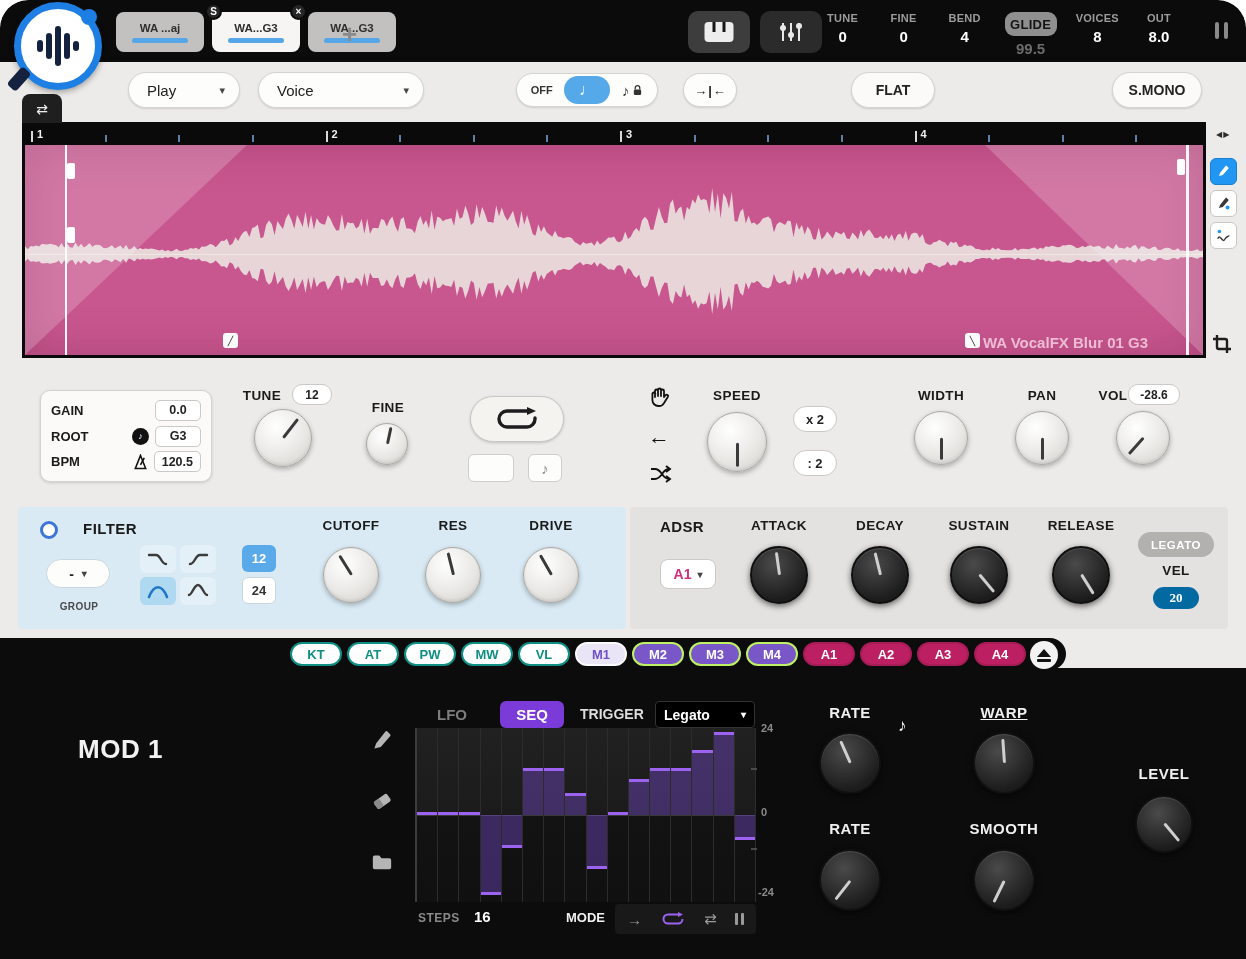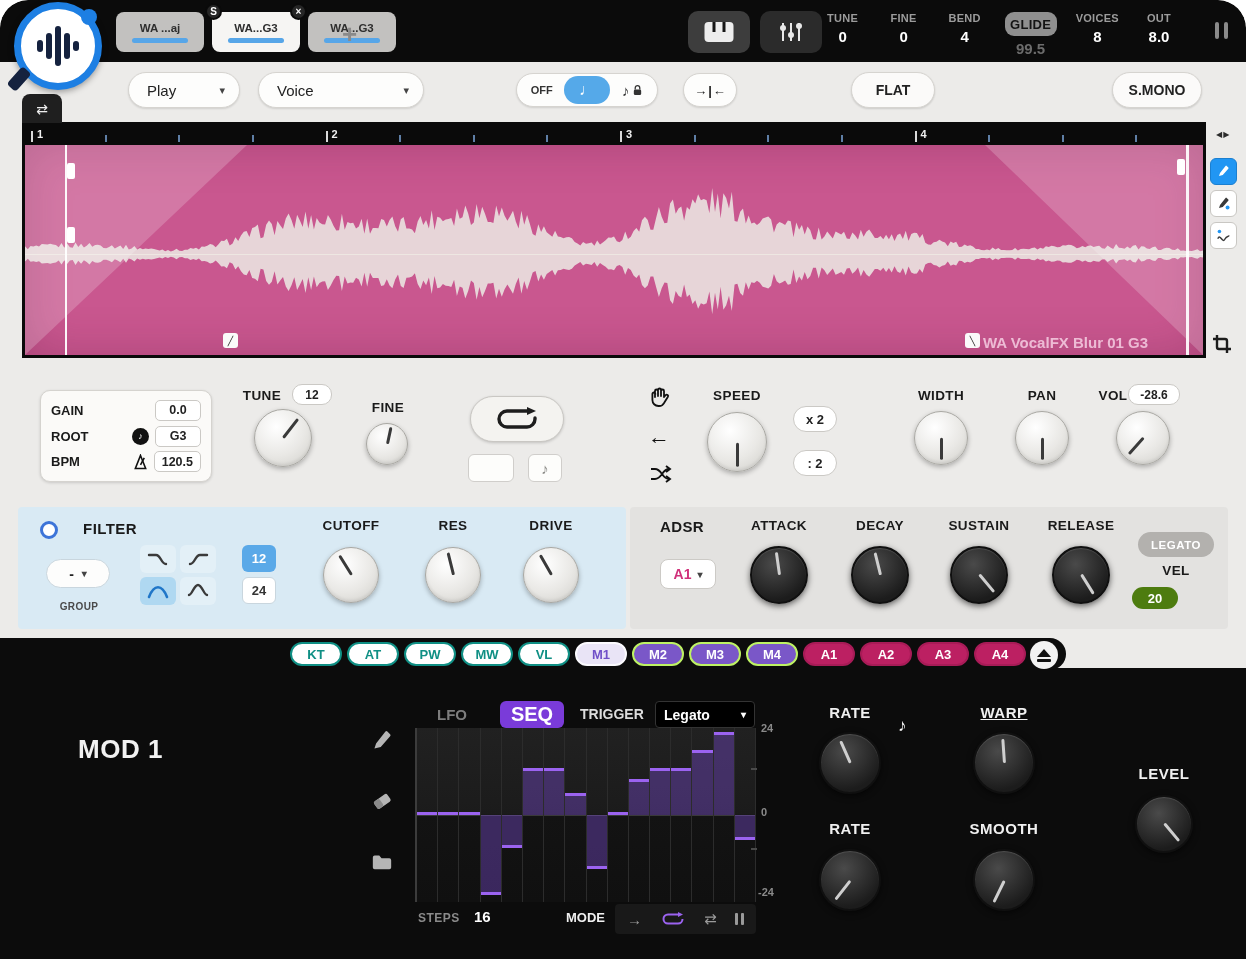--- a/index.html
+++ b/index.html
@@ -145,22 +145,22 @@
   .slope-chip{position:absolute;width:34px;height:27px;border-radius:6px;display:flex;align-items:center;
               justify-content:center;font-size:13px;font-weight:bold;cursor:pointer;}
   .slope-chip.on{background:#5AA9E8;color:#fff;}
   .slope-chip.off{background:#FFFFFF;color:#333;border:1px solid #C9D6DE;}
   .a1-dd{position:absolute;left:30px;top:52px;width:56px;height:30px;background:#FFFFFF;border:1px solid #CCCAC6;
          border-radius:8px;display:flex;align-items:center;justify-content:center;gap:6px;cursor:pointer;
          font-size:14px;font-weight:bold;color:#D0307A;}
   .legato-pill{position:absolute;left:508px;top:25px;width:76px;height:25px;border-radius:13px;background:#B3B1AE;
                color:#fff;font-size:11.5px;font-weight:bold;letter-spacing:.5px;display:flex;align-items:center;
                justify-content:center;cursor:pointer;border:none;font-family:inherit;}
-  .vel-chip{position:absolute;left:502px;top:80px;width:46px;height:22px;border-radius:11px;background:#4d7c0f;
-            color:#fff;font-size:13px;font-weight:bold;display:flex;align-items:center;justify-content:center;}
+  .vel-chip{position:absolute;left:523px;top:80px;width:46px;height:22px;border-radius:11px;background:#0369a1;
+            color:#fff;font-size:13px;font-weight:bold;display:flex;align-items:center;justify-content:center;font-family:Liberation Serif, serif;}
 
   
   .mod-bar{position:absolute;left:0;top:638px;width:1066px;height:32px;background:#0C0C0C;
            border-radius:0 16px 16px 0;z-index:5;}
   .pill-row{position:absolute;left:290px;top:4px;display:flex;gap:5px;}
   .pill{width:52px;height:24px;border-radius:12px;display:flex;align-items:center;justify-content:center;
         font-size:13px;font-weight:bold;cursor:pointer;}
   .pill.source{background:#FFFFFF;border:2px solid #0F8F84;color:#0F8F84;}
   .pill.mod{background:#7A57C8;border:2px solid #bef264;color:#FFFFFF;}
   .pill.mod.selected{background:#E9E4F6;border:2px solid #FBFAFE;color:#7050C8;}
@@ -172,21 +172,21 @@
          z-index:7;display:flex;flex-direction:column;align-items:center;justify-content:center;cursor:pointer;border:none;}
   .eject .tri{width:0;height:0;border-left:7px solid transparent;border-right:7px solid transparent;
               border-bottom:8px solid #111;}
   .eject .bar{width:14px;height:3px;background:#111;margin-top:2px;border-radius:1px;}
 
   
   .bottom{position:absolute;left:0;top:668px;width:1246px;height:291px;background:#0C0C0C;}
   .mod-title{position:absolute;left:78px;top:66px;font-size:26px;font-weight:bold;color:#F2F2F2;letter-spacing:.5px;}
   .lfo-label{position:absolute;left:437px;top:38px;font-size:15px;font-weight:bold;color:#7D7D7D;cursor:pointer;}
   .seq-tab{position:absolute;left:500px;top:33px;width:64px;height:27px;border-radius:6px;background:#7A3BD9;
-           color:#fff;font-size:20px;font-weight:bold;display:flex;align-items:center;justify-content:center;
+           color:#fff;font-size:15px;font-weight:bold;display:flex;align-items:center;justify-content:center;
            cursor:pointer;border:none;font-family:inherit;}
   .trigger-label{position:absolute;left:580px;top:38px;font-size:14px;font-weight:bold;color:#DDDDDD;}
   .trigger-dd{position:absolute;left:655px;top:33px;width:100px;height:27px;background:#000;border:1px solid #333;
               border-radius:4px;display:flex;align-items:center;padding:0 8px;gap:8px;cursor:pointer;
               font-size:14px;font-weight:bold;color:#fff;}
   .trigger-dd .caret{margin-left:auto;font-size:10px;color:#fff;}
   .seq-wrap{position:absolute;left:415px;top:60px;width:341px;height:174px;border-left:2px solid #3C3C3C;
             background:linear-gradient(180deg,#212121 0%,#1B1B1B 49.6%,#131313 50%,#101010 100%);}
   .seq-mid{position:absolute;left:0;top:50%;width:100%;height:1px;background:#3A3A3A;}
   .seq-cell{position:absolute;top:0;height:100%;border-right:1px solid #2C2C2C;cursor:pointer;}

